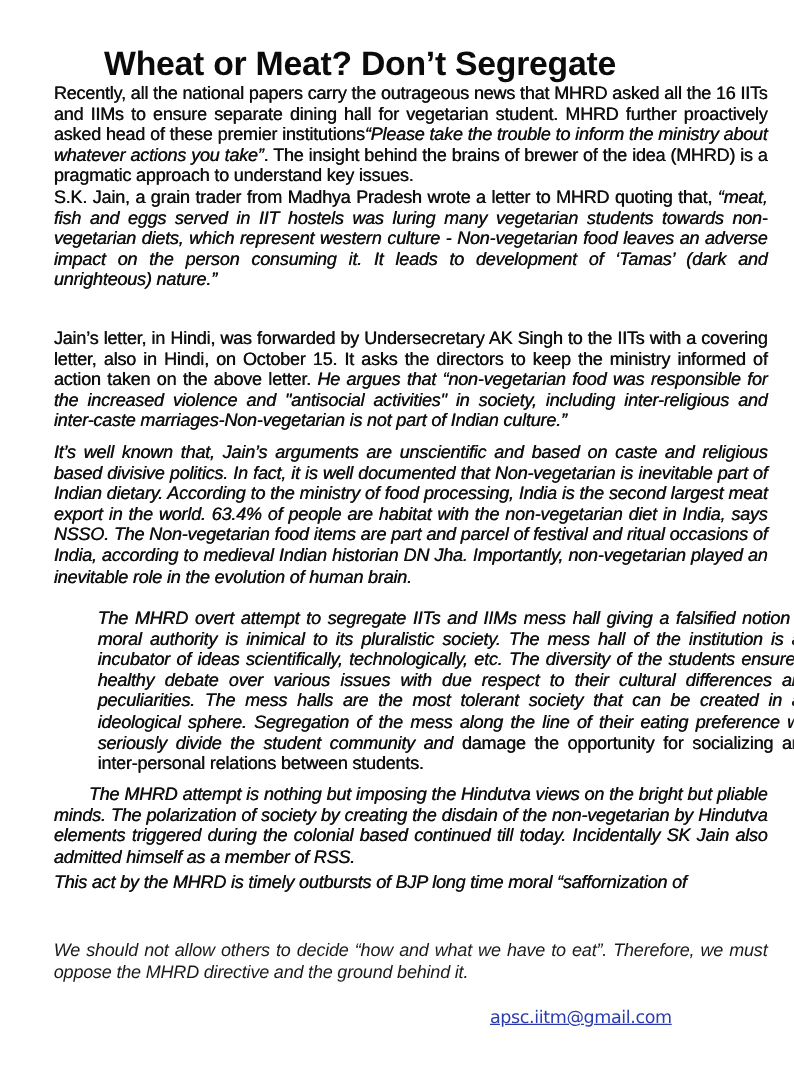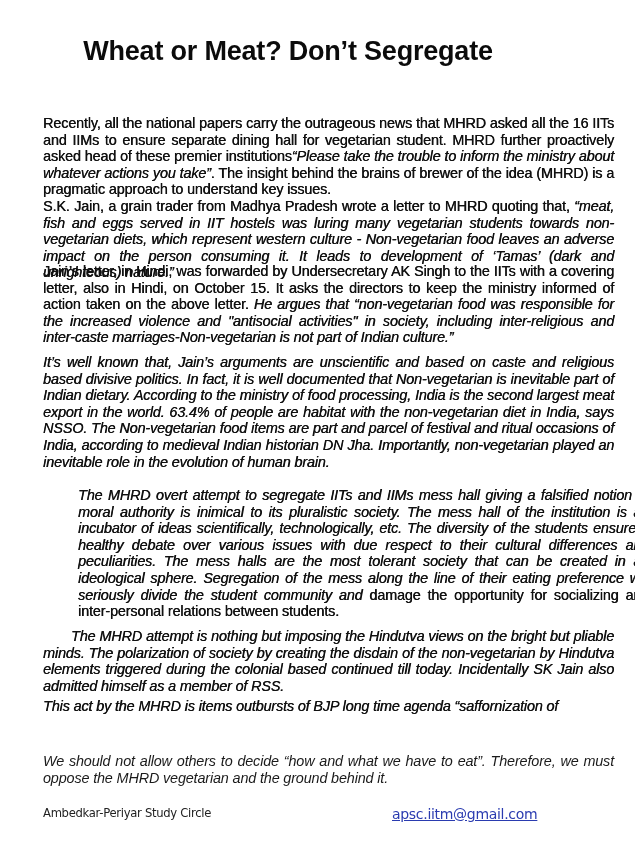--- a/index.html
+++ b/index.html
@@ -34,41 +34,40 @@
     text-decoration: underline; letter-spacing: -0.3px; cursor: pointer;
   }
 </style>
 </head>
 <body>
 
 <div class="page">
 
   <div class="title">Wheat or Meat? Don’t Segregate</div>
 
-  <div class="para" style="top:67px;margin-top:48px;">
+  <div class="para" style="top:67px;">
     <span>Recently, all the national papers carry the outrageous news that MHRD asked all the 16 IITs and IIMs to ensure separate dining hall for vegetarian student. MHRD further proactively asked head of these premier institutions</span><span class="i">“Please take the trouble to inform the ministry about whatever actions you take”</span><span>. The insight behind the brains of brewer of the idea (MHRD) is a pragmatic approach to understand key issues.</span><br>
     <span>S.K. Jain, a grain trader from Madhya Pradesh wrote a letter to MHRD quoting that, </span><span class="i">“meat, fish and eggs served in IIT hostels was luring many vegetarian students towards non-vegetarian diets, which represent western culture - Non-vegetarian food leaves an adverse impact on the person consuming it. It leads to development of ‘Tamas’ (dark and unrighteous) nature.”</span>
   </div>
 
   <div class="para" style="top:263px;">
     <span>Jain’s letter, in Hindi, was forwarded by Undersecretary AK Singh to the IITs with a covering letter, also in Hindi, on October 15. It asks the directors to keep the ministry informed of action taken on the above letter. </span><span class="i">He argues that “non-vegetarian food was responsible for the increased violence and "antisocial activities" in society, including inter-religious and inter-caste marriages-Non-vegetarian is not part of Indian culture.”</span>
   </div>
 
   <div class="para i" style="top:354px; font-style:italic;">It’s well known that, Jain’s arguments are unscientific and based on caste and religious based divisive politics. In fact, it is well documented that Non-vegetarian is inevitable part of Indian dietary. According to the ministry of food processing, India is the second largest meat export in the world. 63.4% of people are habitat with the non-vegetarian diet in India, says NSSO. The Non-vegetarian food items are part and parcel of festival and ritual occasions of India, according to medieval Indian historian DN Jha. Importantly, non-vegetarian played an inevitable role in the evolution of human brain.</div>
 
   <div class="para" style="top:487px;margin-left:35px;">
     <span class="i">The MHRD overt attempt to segregate IITs and IIMs mess hall giving a falsified notion of moral authority is inimical to its pluralistic society. </span><span style="font-style:italic;">The mess hall of the institution is an incubator of ideas scientifically, technologically, etc. The diversity of the students ensure a healthy debate over various issues with due respect to their cultural differences and peculiarities. </span><span class="i">The mess halls are the most tolerant society that can be created in an ideological sphere. Segregation of the mess along the line of their eating preference will seriously divide the student community and </span><span>damage the opportunity for socializing and inter-personal relations between students.</span>
   </div>
 
   <div class="para" style="top:628px;">
     <span class="indent"></span><span class="i">The MHRD attempt is nothing but imposing the Hindutva views on the bright but pliable minds. The polarization of society by creating the disdain of the non-vegetarian by Hindutva elements triggered during the colonial based continued </span><span class="i">till today. Incidentally SK Jain also admitted himself as a member of RSS.</span>
   </div>
 
-  <div class="para i" style="top:698px; font-style:italic;">This act by the MHRD is items outbursts of BJP long time agenda “saffornization of</div>
+  <div class="para i" style="top:698px; font-style:italic;">This act by the MHRD is timely outbursts of BJP long time moral “saffornization of</div>
 
   <div class="para light" style="top:753px;">
-    <span class="i">We should not allow others to decide “how and what we have to eat”. Therefore, we must oppose the </span><span class="i">MHRD</span><span class="i"> vegetarian and the ground behind it.</span>
+    <span class="i">We should not allow others to decide “how and what we have to eat”. Therefore, we must oppose the </span><span class="i">MHRD</span><span class="i"> directive and the ground behind it.</span>
   </div>
 
-  <div class="footer-left">Ambedkar-Periyar Study Circle</div>
   <div class="footer-right">apsc.iitm@gmail.com</div>
 
 </div>
 
 </body></html>

